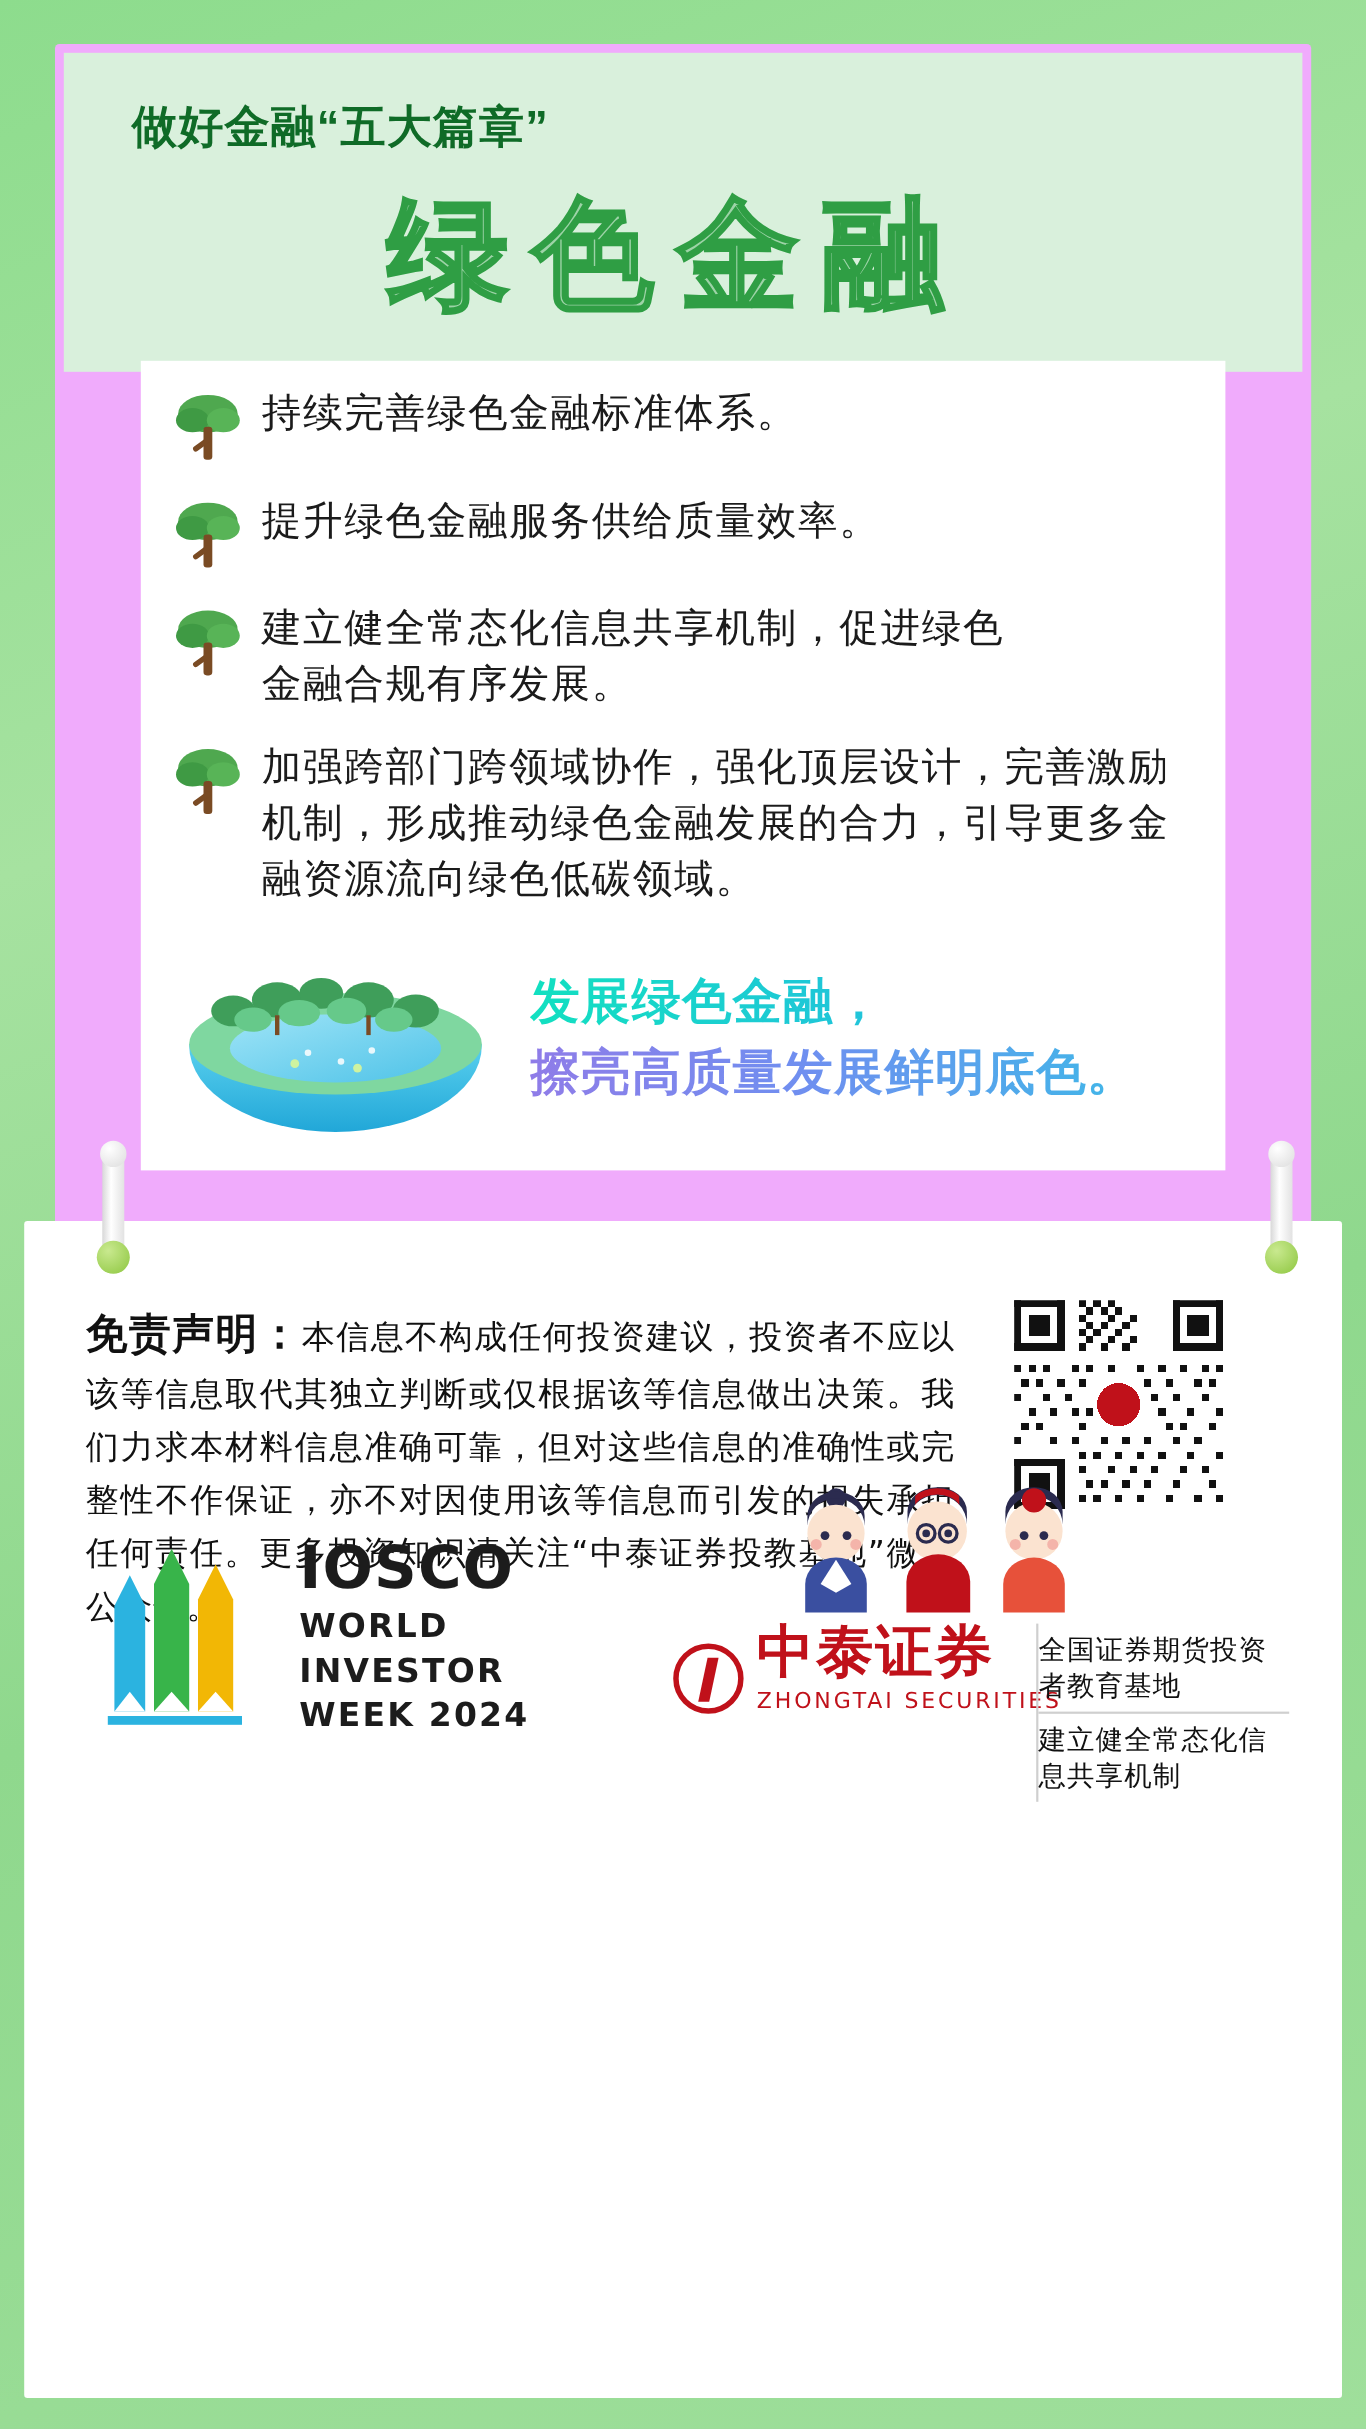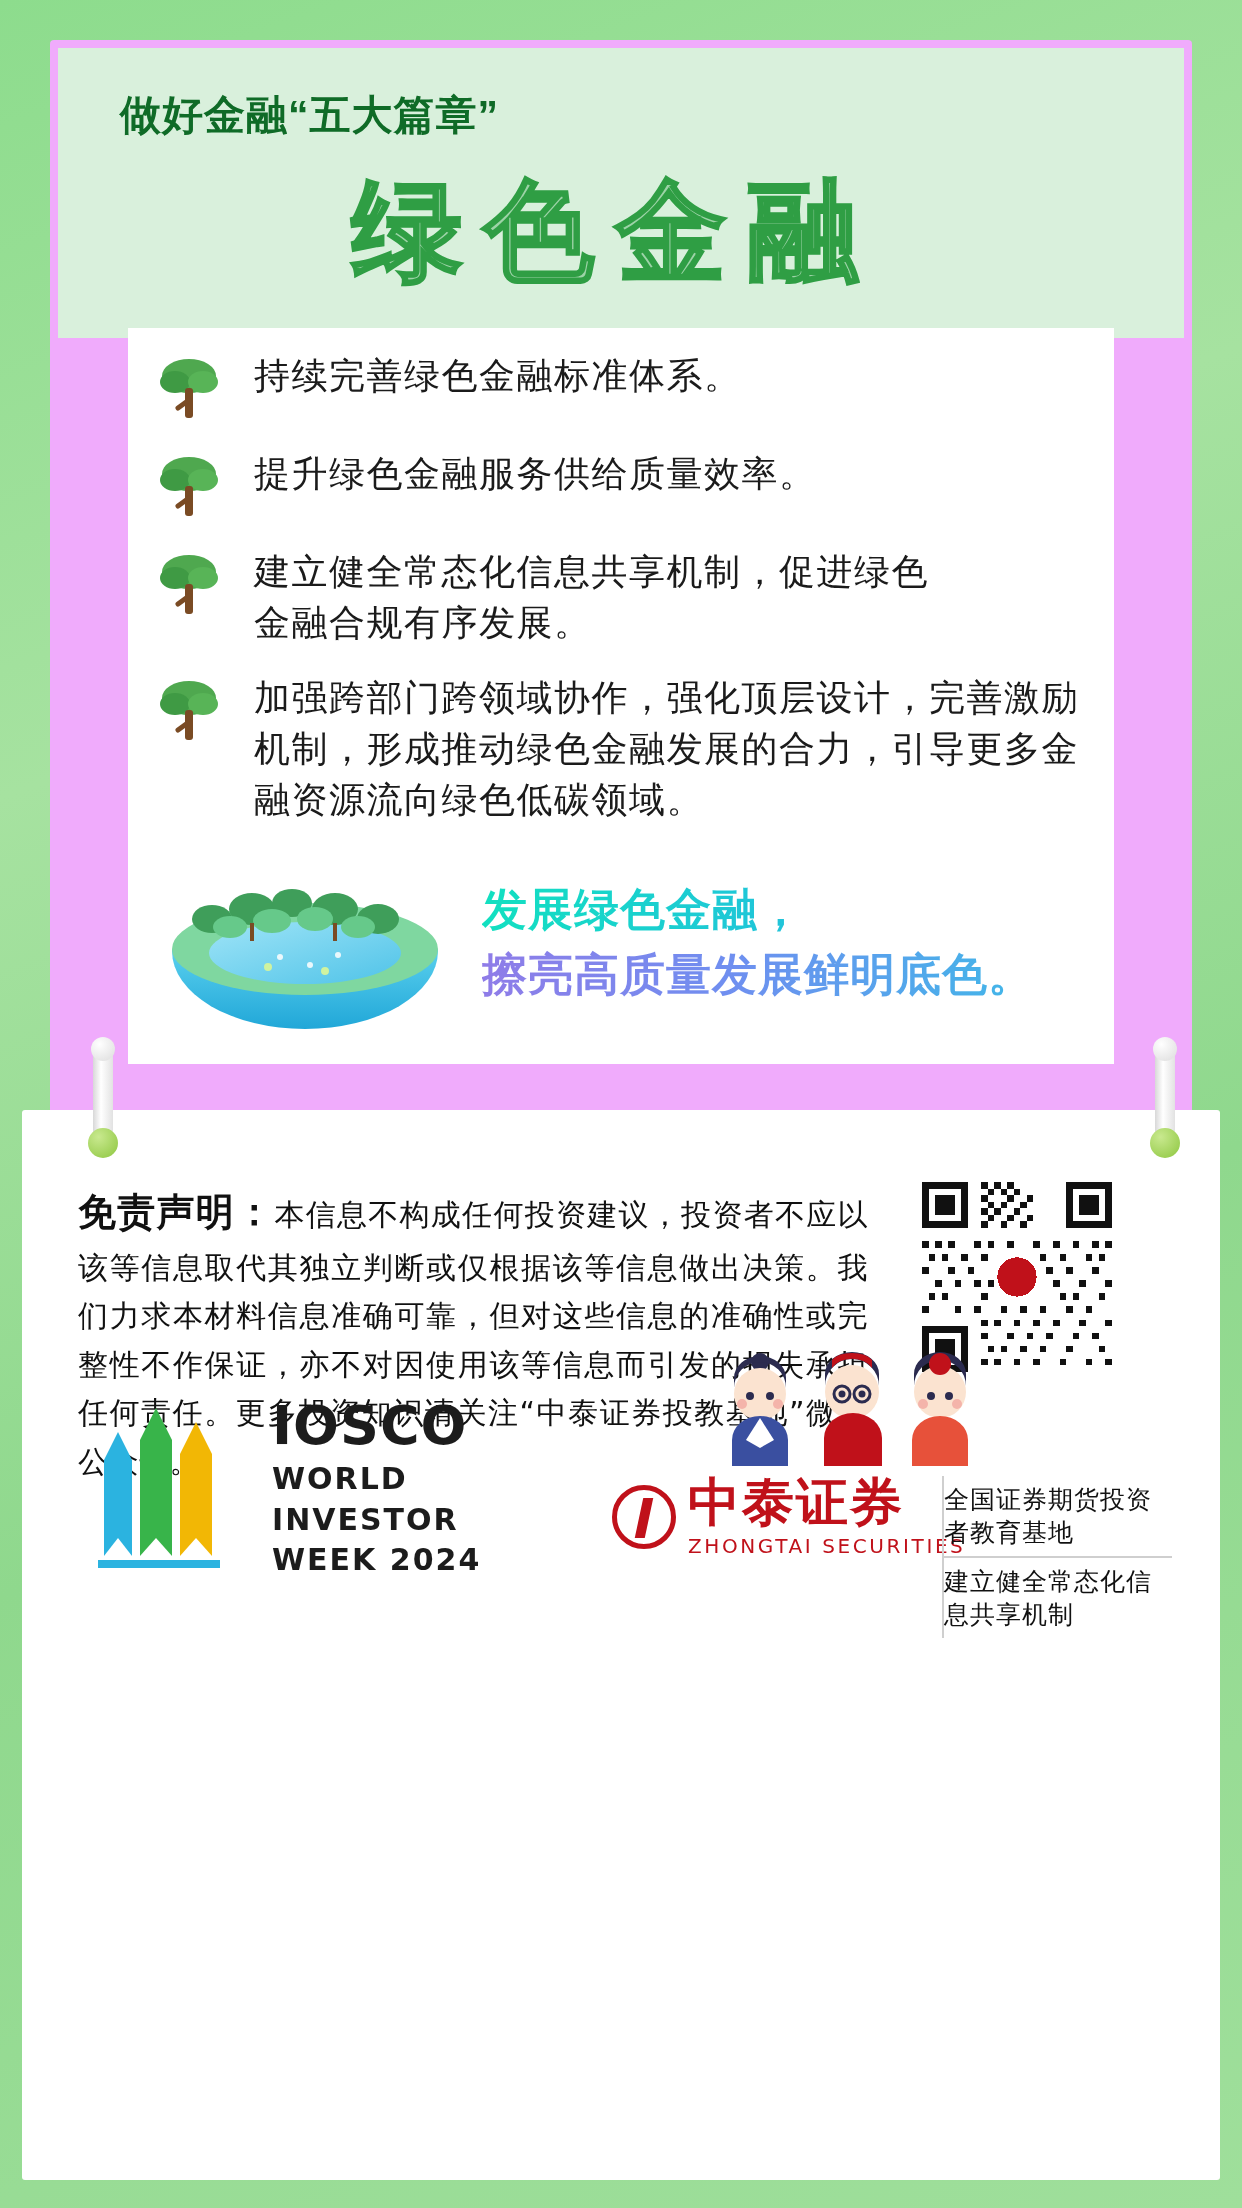--- a/index.html
+++ b/index.html
@@ -60,21 +60,20 @@
 
   .bullets {
     position: absolute;
     left: 24px; top: 22px;
     width: 940px;
   }
   .bullet {
     display: flex;
     align-items: flex-start;
     margin-bottom: 24px;
-    gap: 16px;
   }
   .tree-ico {
     flex: 0 0 auto;
     width: 74px; height: 72px;
     margin-right: 12px;
     margin-top: 2px;
   }
   .bullet-text {
     font-size: 36px;
     line-height: 1.42;
@@ -213,21 +212,21 @@
   }
   .mascots {
     position: absolute;
     left: 90px; top: -62px;
     width: 300px; height: 120px;
   }
   .zt-logo {
     position: absolute;
     left: 0; top: 66px;
     display: flex;
-    align-items: center;
+    align-items: flex-end;
   }
   .zt-mark {
     width: 64px; height: 64px;
     border-radius: 50%;
     border: 5px solid #c0111a;
     position: relative;
     margin-right: 12px;
   }
   .zt-mark::after {
     content: "";

